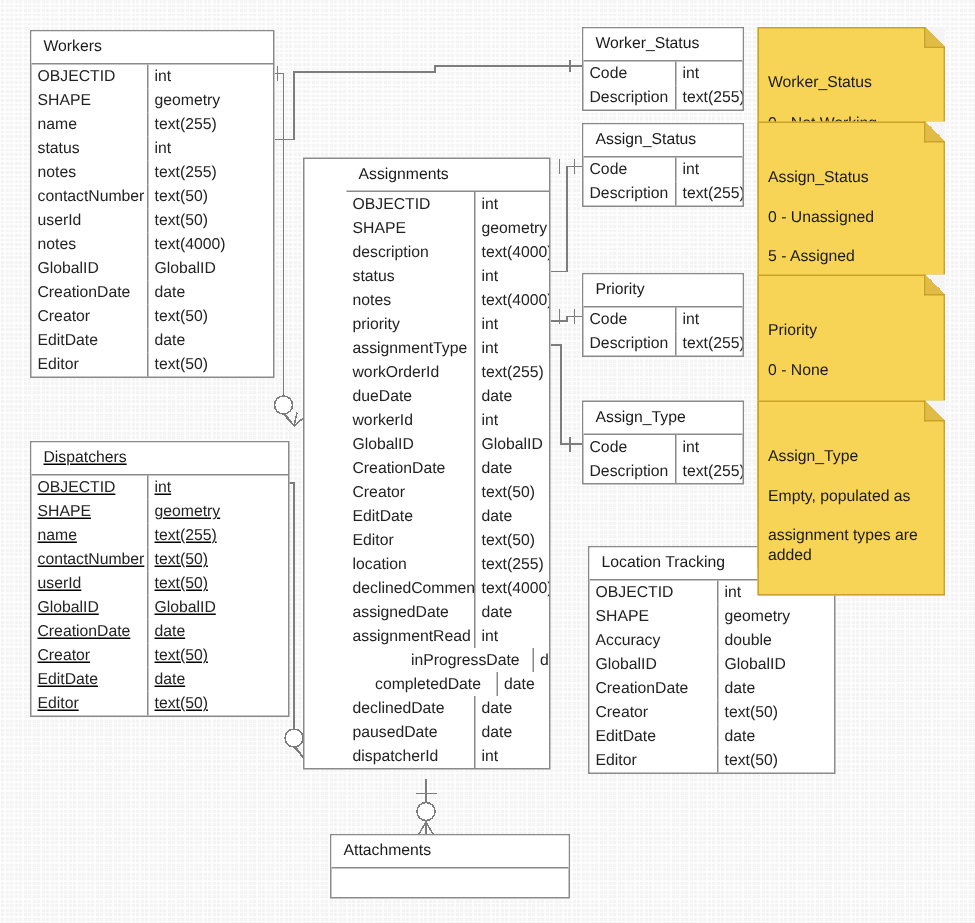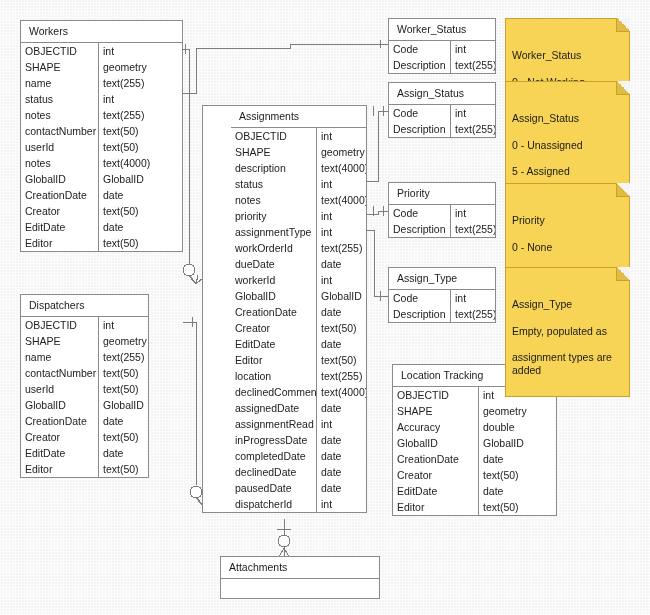--- a/index.html
+++ b/index.html
@@ -181,21 +181,21 @@
           <div class="fname" style="width: 78px;">EditDate</div>
           <div class="ftype">date</div>
         </div>
         <div class="row">
           <div class="fname" style="width: 78px;">Editor</div>
           <div class="ftype">text(50)</div>
         </div>
       </div>
   </div>
 
-  <div class="entity" style="left:20px;top:294px;width:129px;">
+  <div class="entity" style="left:20px;top:294px;width:173px;text-decoration:underline;">
     <div class="title">Dispatchers</div>
     <div class="rows">
         <div class="row">
           <div class="fname" style="width: 78px;">OBJECTID</div>
           <div class="ftype">int</div>
         </div>
         <div class="row">
           <div class="fname" style="width: 78px;">SHAPE</div>
           <div class="ftype">geometry</div>
         </div>
@@ -307,25 +307,25 @@
         </div>
         <div class="row">
           <div class="fname" style="width: 86px;">assignedDate</div>
           <div class="ftype">date</div>
         </div>
         <div class="row">
           <div class="fname" style="width: 86px;">assignmentRead</div>
           <div class="ftype">int</div>
         </div>
         <div class="row">
-          <div class="fname" style="width: 86px;">inProgressDate</div>
-          <div class="ftype">date</div>
-        </div>
-        <div class="row">
-          <div class="fname" style="width: 86px;">completedDate</div>
+          <div class="fname" style="width: 86px; margin-left: 39px;">inProgressDate</div>
+          <div class="ftype">date</div>
+        </div>
+        <div class="row">
+          <div class="fname" style="width: 86px; margin-left: 15px;">completedDate</div>
           <div class="ftype">date</div>
         </div>
         <div class="row">
           <div class="fname" style="width: 86px;">declinedDate</div>
           <div class="ftype">date</div>
         </div>
         <div class="row">
           <div class="fname" style="width: 86px;">pausedDate</div>
           <div class="ftype">date</div>
         </div>

